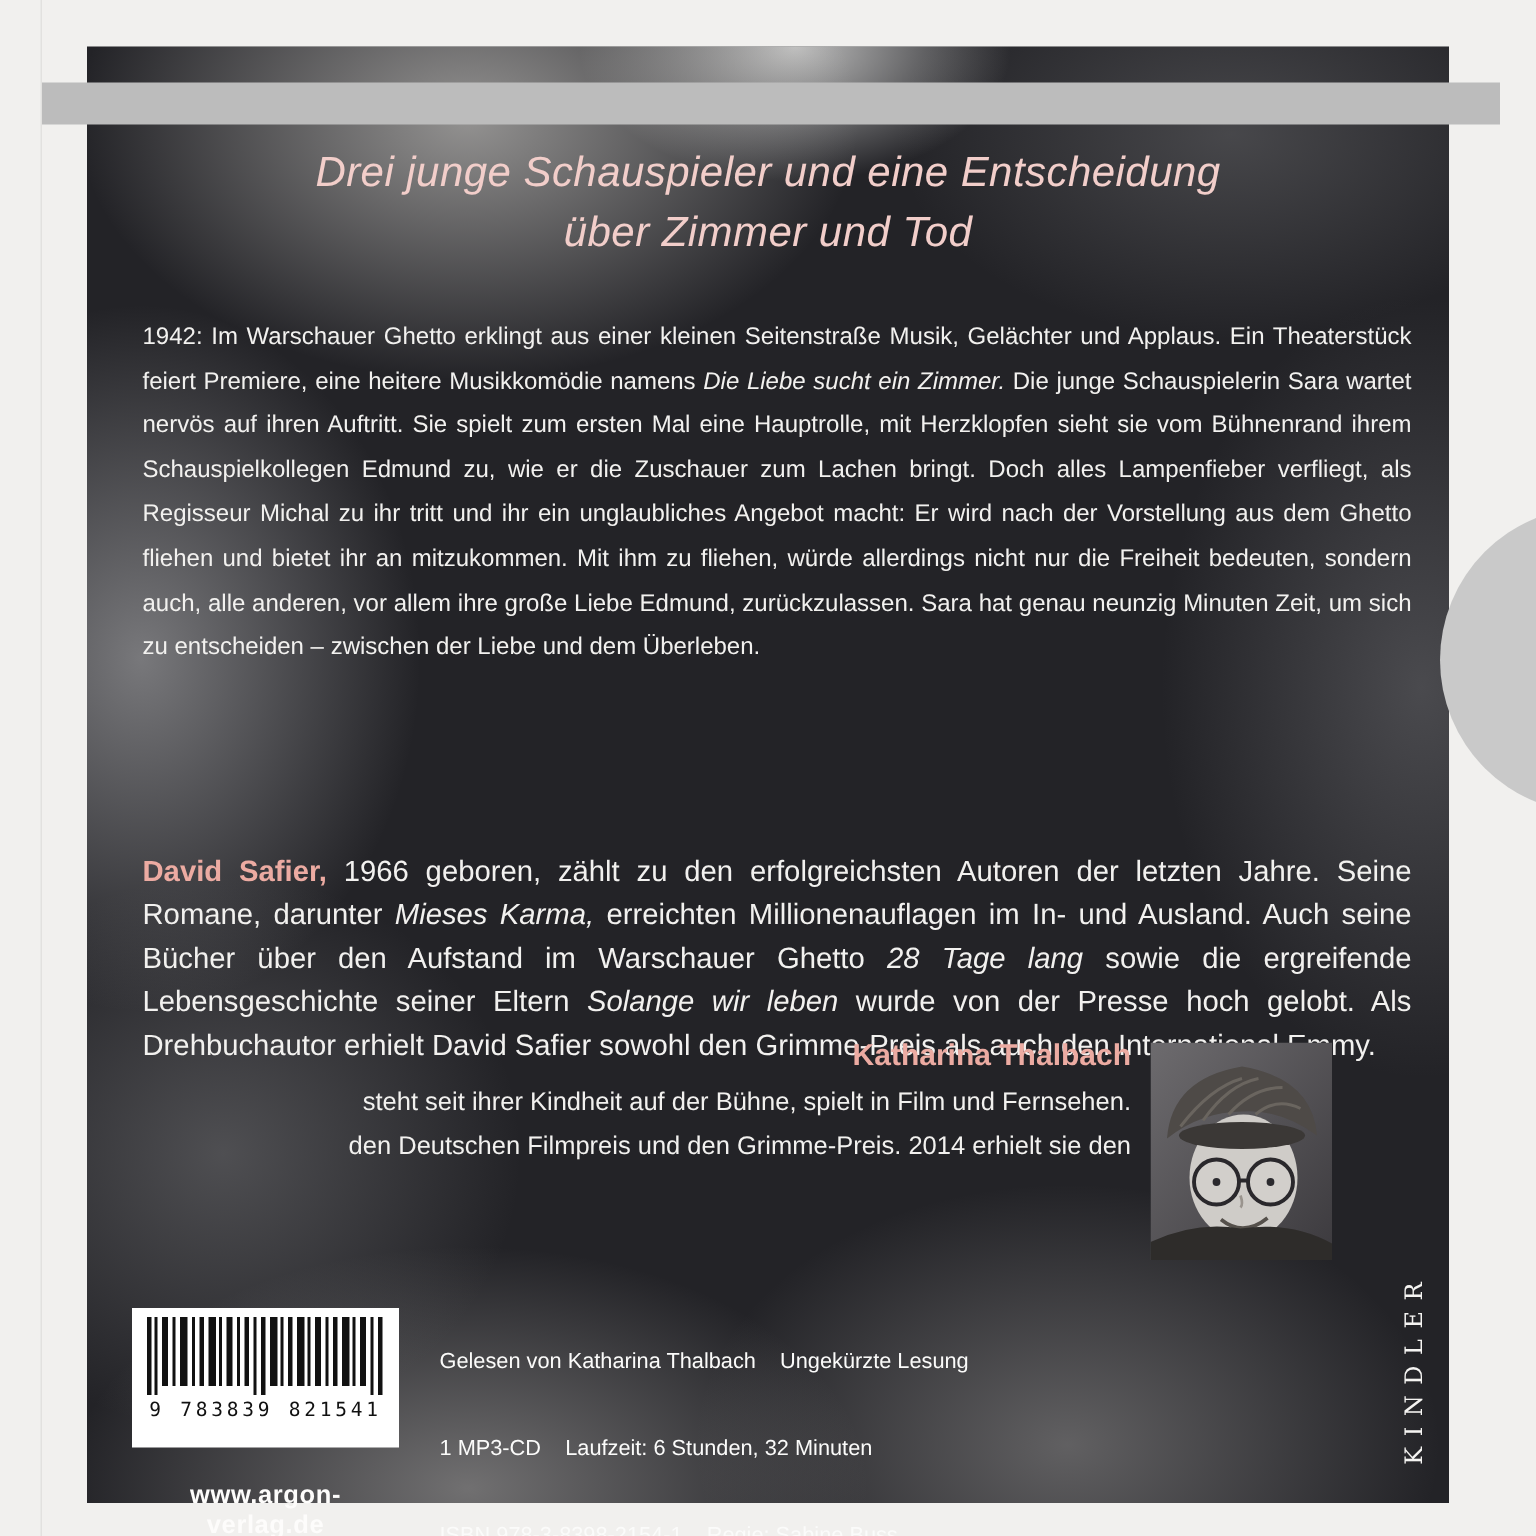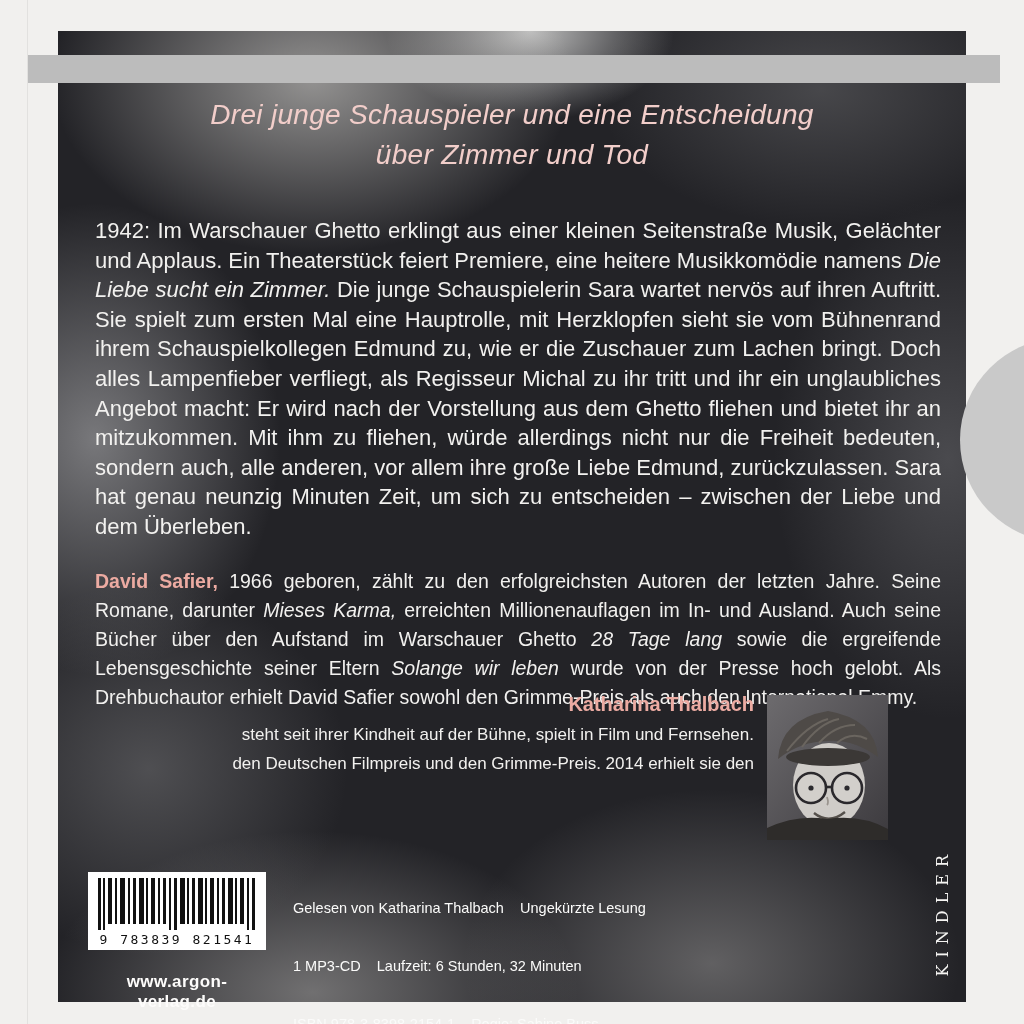--- a/index.html
+++ b/index.html
@@ -24,37 +24,37 @@
 
   
   .band{position:absolute;left:28px;top:55px;width:972px;height:28px;background:#bcbcbc;z-index:8;}
   .circle{position:absolute;left:960px;top:338px;width:204px;height:204px;border-radius:50%;
           background:#c9c9c9;z-index:9;border:0;}
 
   .headline{position:absolute;top:64px;left:0;right:0;text-align:center;
             font-style:italic;font-size:28px;line-height:40px;letter-spacing:.3px;}
 
   .synopsis{position:absolute;top:163px;left:37px;width:846px;color:#f2f1ef;
-            font-size:22px;line-height:29.6px;text-align:justify;}
+            font-size:16px;line-height:29.6px;text-align:justify;}
   .bio{position:absolute;top:516px;left:37px;width:846px;color:#f2f1ef;
        font-size:19.5px;line-height:29px;text-align:justify;}
   .it{font-style:italic;}
   .pk{color:#ecaba2;font-weight:bold;margin-top:48px;}
 
   .narrator{position:absolute;top:658px;right:212px;width:640px;text-align:right;
             color:#f2f1ef;font-size:17px;line-height:29px;}
   .narrator-name{color:#ecaba2;font-weight:bold;font-size:20px;line-height:31px;}
 
   .photo{position:absolute;top:664px;left:709px;width:121px;height:145px;display:block;}
 
   .credits{position:absolute;top:829px;left:235px;width:500px;color:#fbfbfa;
            font-size:14.5px;line-height:19.4px;white-space:pre-wrap;}
 
   .barcode-wrap{position:absolute;top:841px;left:30px;width:178px;}
-  .barcode-box{background:#ffffff;width:162px;padding:6px 8px 3px 8px;}
+  .barcode-box{background:#ffffff;width:162px;padding:6px 8px 17px 8px;}
   .barcode-digits{font-family:"DejaVu Sans Mono",monospace;color:#111;font-size:13px;
                   letter-spacing:2.5px;text-align:center;margin-top:-2px;}
   .site-url{margin-top:22px;text-align:center;font-weight:bold;font-size:17px;
             color:#fdfcfb;letter-spacing:.4px;}
 
   .spine{position:absolute;right:14px;bottom:26px;writing-mode:vertical-rl;
          transform:rotate(180deg);font-family:"DejaVu Serif",serif;font-size:16px;
          letter-spacing:7px;color:#f5f4f2;}
 </style>
 </head>

